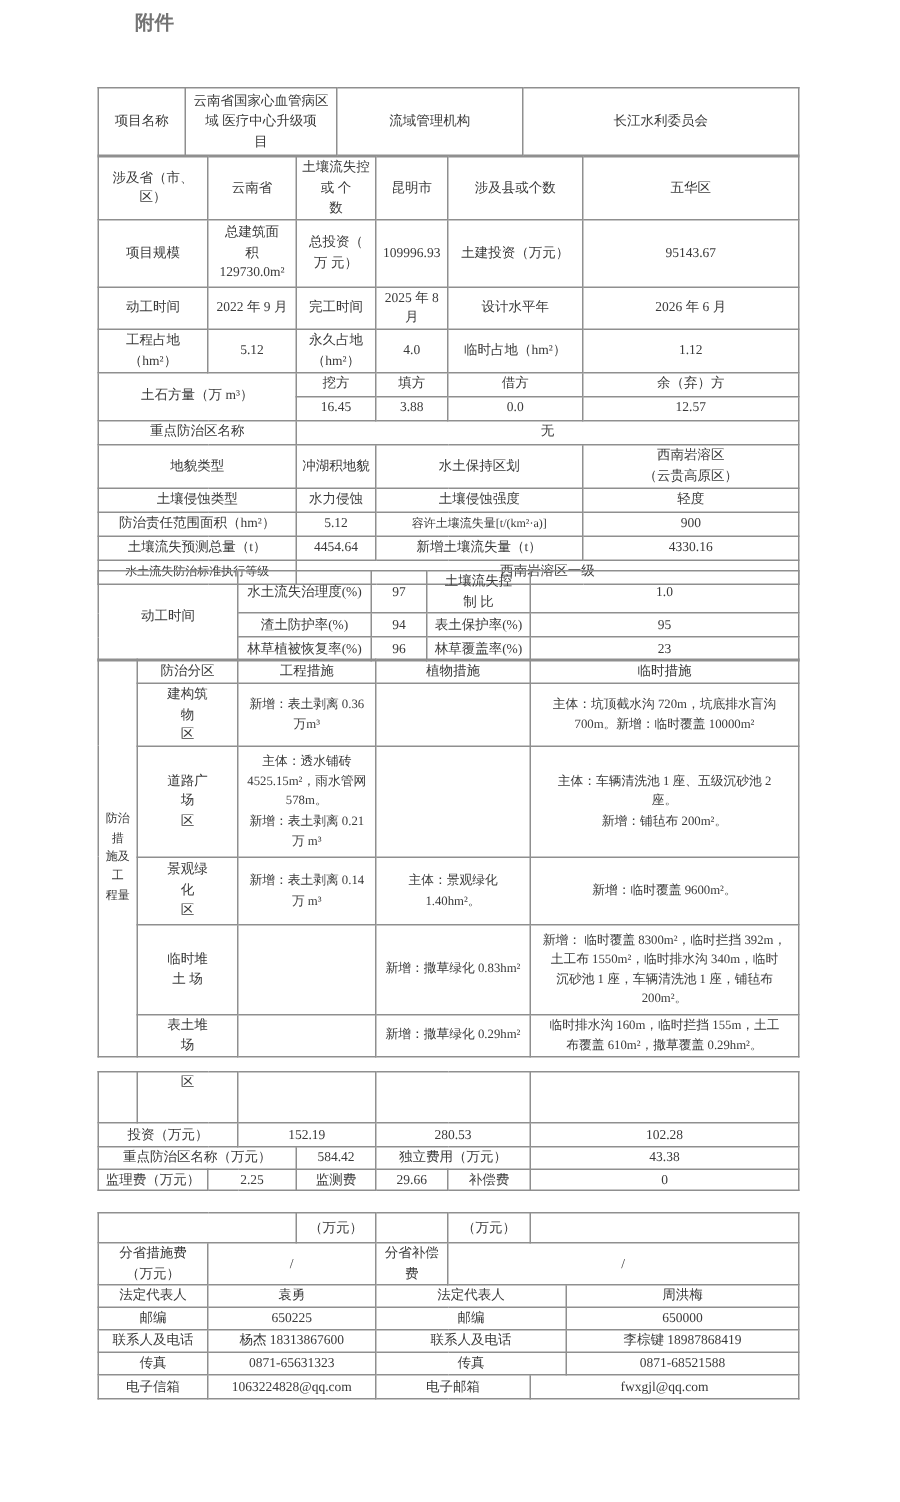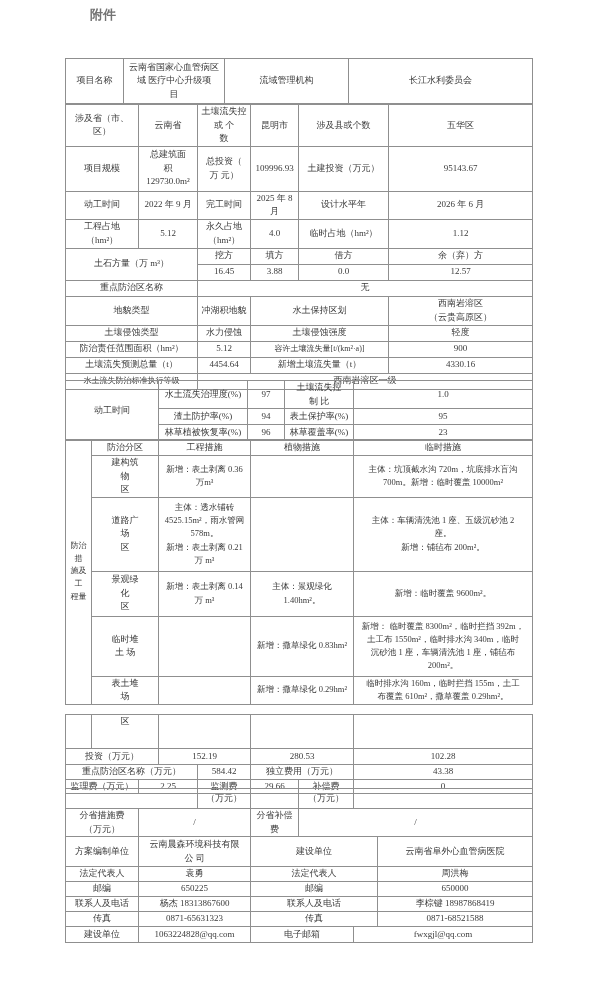--- a/index.html
+++ b/index.html
@@ -13,21 +13,21 @@
   td{border:1px solid #8f8f8f;font-size:9px;text-align:center;vertical-align:middle;
      padding:0 2px;white-space:pre-line;line-height:1.5;color:#3a3a3a;overflow:hidden;}
   td.tight{font-size:8px;letter-spacing:0;}
   td.mcell{font-size:8.5px;line-height:1.55;}
   td.vlab{font-size:8px;padding:0 1px;line-height:1.6;}
   .t1{top:58px;width:467px;}
   .t2{top:104px;width:467px;}
   .t3{top:380px;width:467px;}
   .t4{top:439px;width:467px;}
   .t5{top:714px;width:467px;}
-  .t6{top:788px;width:467px;border-radius:31px;}
+  .t6{top:808px;width:467px;border-radius:31px;}
 </style>
 </head>
 <body>
 
 <div class="page">
   <div class="attach">附件</div>
 
   <table class="t1">
     <colgroup>
         <col style="width:58px">
@@ -308,27 +308,20 @@
       <td>（万元）</td>
       <td colspan="2"></td>
     </tr>
     <tr style="height:23px">
       <td>分省措施费
 （万元）</td>
       <td colspan="2">/</td>
       <td>分省补偿费</td>
       <td colspan="3">/</td>
     </tr>
-    <tr style="height:30px">
-      <td>方案编制单位</td>
-      <td colspan="2">云南晨森环境科技有限
-公 司</td>
-      <td colspan="3">建设单位</td>
-      <td>云南省阜外心血管病医院</td>
-    </tr>
     <tr style="height:15px">
       <td>法定代表人</td>
       <td colspan="2">袁勇</td>
       <td colspan="3">法定代表人</td>
       <td>周洪梅</td>
     </tr>
     <tr style="height:15px">
       <td>邮编</td>
       <td colspan="2">650225</td>
       <td colspan="3">邮编</td>
@@ -340,20 +333,20 @@
       <td colspan="3">联系人及电话</td>
       <td>李棕键  18987868419</td>
     </tr>
     <tr style="height:15px">
       <td>传真</td>
       <td colspan="2">0871-65631323</td>
       <td colspan="3">传真</td>
       <td>0871-68521588</td>
     </tr>
     <tr style="height:16px">
-      <td>建设单位</td>
+      <td>电子信箱</td>
       <td colspan="2">1063224828@qq.com</td>
       <td colspan="2">电子邮箱</td>
       <td colspan="2">fwxgjl@qq.com</td>
     </tr>
   </tbody>
     </table>
 </div>
 
 </body></html>

